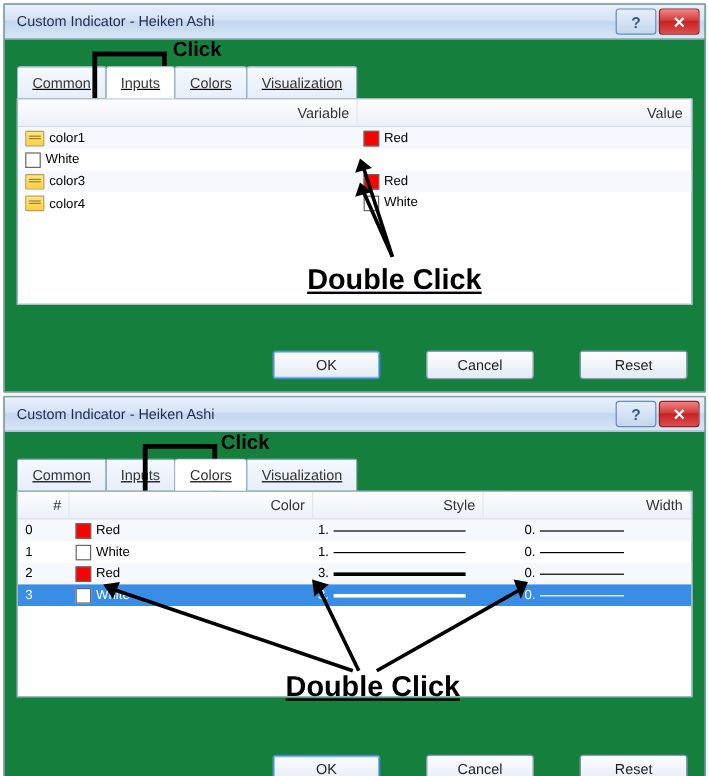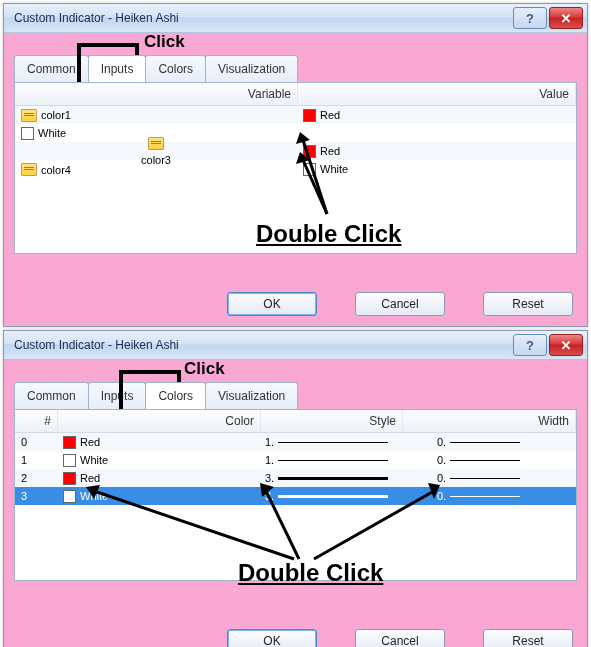--- a/index.html
+++ b/index.html
@@ -1,24 +1,24 @@
 <!DOCTYPE html>
 <html><head>
   <meta charset="utf-8">
   <style>
     body { margin: 0; padding: 0; font-family: 'Segoe UI', Tahoma, sans-serif; font-size: 12px; background: #fff; width: 591px; }
-    .dialog { border: 1px solid #8a9ab0; margin: 3px; background: #f9a8d4; box-shadow: 0 0 3px rgba(0,0,0,0.2); }
+    .dialog { border: 1px solid #8a9ab0; margin: 3px; background: #15803d; box-shadow: 0 0 3px rgba(0,0,0,0.2); }
     .titlebar { background: linear-gradient(to bottom, #e8f0fb 0%, #d4e3f6 45%, #c1d6f0 50%, #d8e6f6 100%); height: 28px; display: flex; align-items: center; padding: 0 4px; border-bottom: 1px solid #b0c4de; }
     .titlebar-text { flex: 1; color: #1a2b4c; padding-left: 6px; font-size: 12px; }
     .titlebar-btn { width: 32px; height: 20px; margin-left: 2px; display: flex; align-items: center; justify-content: center; border: 1px solid #6a8ab8; border-radius: 3px; background: linear-gradient(to bottom, #e5eefb, #c5d8ee); cursor: pointer; }
     .titlebar-btn.close { background: linear-gradient(to bottom, #f08484, #d43c3c 45%, #c82020 50%, #d85050 100%); border-color: #9a2020; color: #fff; }
     .help-glyph { font-weight: bold; color: #3a5a8a; font-size: 13px; }
     .close-glyph { color: #fff; font-weight: bold; font-size: 13px; }
     .annotation-click { position: absolute; font-weight: bold; font-size: 17px; color: #000; }
-    .tab-row { display: flex; align-items: flex-start; padding: 8px 10px 0 10px; position: relative; }
+    .tab-row { display: flex; align-items: flex-start; padding: 8px 10px 0 10px; position: relative; text-decoration: underline; }
     .tab { padding: 4px 12px; border: 1px solid #a0b4cc; border-bottom: none; background: linear-gradient(to bottom, #f5f9ff, #e6eef8); border-radius: 3px 3px 0 0; margin-right: -1px; cursor: pointer; color: #333; height: 18px; line-height: 18px; }
     .tab.active { background: #fff; z-index: 2; position: relative; }
     .highlight-box { position: absolute; border: 4px solid #000; pointer-events: none; }
     .content-pane { background: #fff; margin: 0 10px 10px 10px; border: 1px solid #a0b4cc; min-height: 170px; }
     .list-header { display: flex; background: linear-gradient(to bottom, #fdfdfe, #ecf1f8); border-bottom: 1px solid #d0dae8; }
     .list-header .col { padding: 4px 6px; border-right: 1px solid #e0e8f2; color: #333; font-size: 12px; text-align: right; }
     .list-row { display: flex; align-items: center; height: 18px; font-size: 11px; }
     .list-row.alt { background: #f5f8fc; }
     .list-row .cell { padding: 1px 6px; display: flex; align-items: center; gap: 4px; }
     .var-icon { width: 14px; height: 11px; background: linear-gradient(to bottom, #ffe680 0%, #ffd040 100%); border: 1px solid #bba050; border-radius: 1px; position: relative; }
@@ -79,21 +79,21 @@
           <span>Red</span>
         </div>
     </div>
     <div class="list-row">
       <div class="cell">
           <span class="color-swatch swatch-white"></span>
           <span>White</span>
         </div>
     </div>
     <div class="list-row alt">
-      <div class="cell" style="width: 270px; flex-direction: column;">
+      <div class="cell" style="width: 270px;">
           <span class="var-icon"></span>
           <span>color3</span>
         </div>
       <div class="cell">
           <span class="color-swatch swatch-red"></span>
           <span>Red</span>
         </div>
     </div>
     <div class="list-row">
       <div class="cell" style="width: 270px; align-items: flex-end;">

